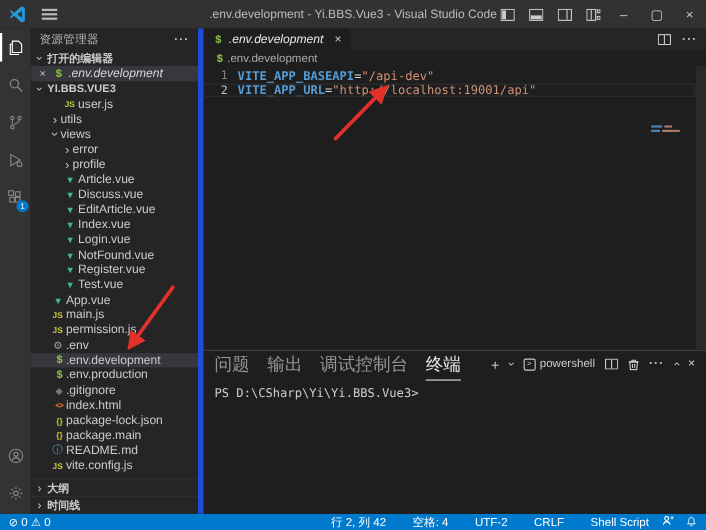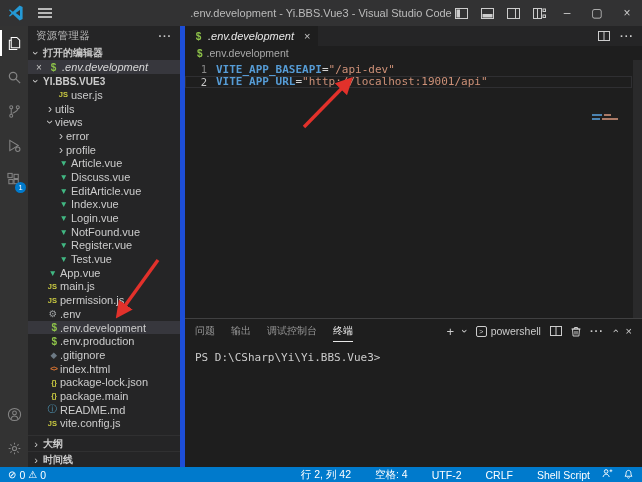--- a/index.html
+++ b/index.html
@@ -87,21 +87,21 @@
 
   .minimap { position:absolute; top:54px; right:12px; width:38px; }
   .mm-line { height:2px; margin-bottom:2px; display:flex; gap:2px; }
   .mm-b { background:#569cd6; opacity:.8; height:2px; }
   .mm-o { background:#ce9178; opacity:.8; height:2px; }
   .scrollbar-v { position:absolute; top:0; right:0; bottom:0; width:9px; background:#3a3a3c; opacity:.45; }
 
   
   .panel { flex:0 0 149px; border-top:1px solid #404041; display:flex; flex-direction:column; background:#1e1e1e; }
   .panel-tabs { height:24px; display:flex; align-items:center; padding:0 10px; flex:0 0 24px; }
-  .ptab { margin-right:16px; color:#969696; font-size:10px; padding:4px 0 3px; border-bottom:1px solid transparent; }
+  .ptab { margin-right:16px; color:#969696; font-size:16px; padding:4px 0 3px; border-bottom:1px solid transparent; }
   .ptab.active { color:#e7e7e7; border-bottom-color:#e7e7e7; }
   .panel-actions { margin-left:auto; display:flex; align-items:center; gap:9px; color:#cccccc; }
   .pa-icon { display:flex; align-items:center; justify-content:center; }
   .plus { font-size:13px; }
   .chev-down { display:inline-block; transform:rotate(90deg); font-size:11px; }
   .chev-up { display:inline-block; transform:rotate(-90deg); font-size:11px; }
   .shell-pick { display:flex; align-items:center; gap:4px; }
   .term-badge { width:11px; height:11px; border:1px solid #cccccc; border-radius:2px; font-size:7px; display:flex; align-items:center; justify-content:center; }
   .shell-label { font-size:10.5px; }
   .panel-body { flex:1; font-family:"DejaVu Sans Mono","Liberation Mono",monospace; font-size:11px; padding:8px 16px 0 10px; color:#cccccc; }

